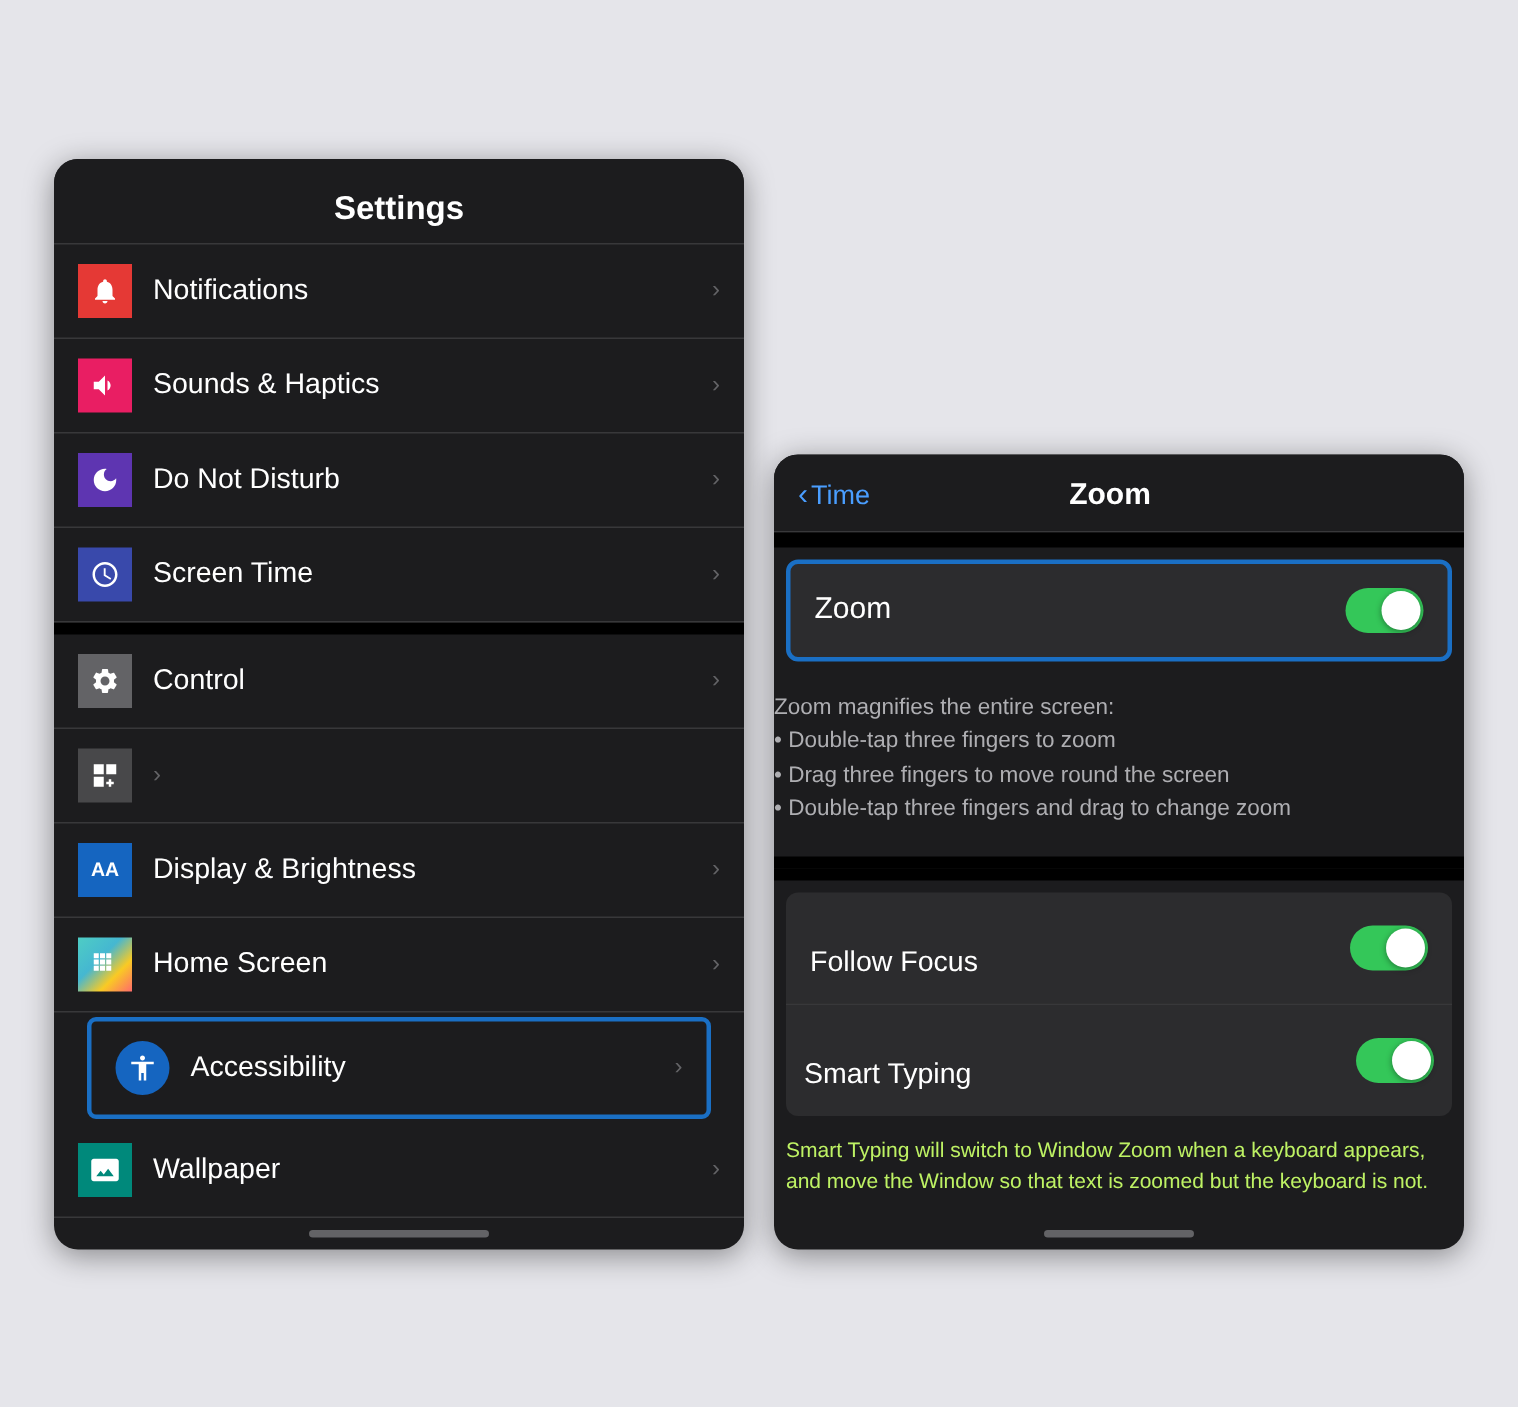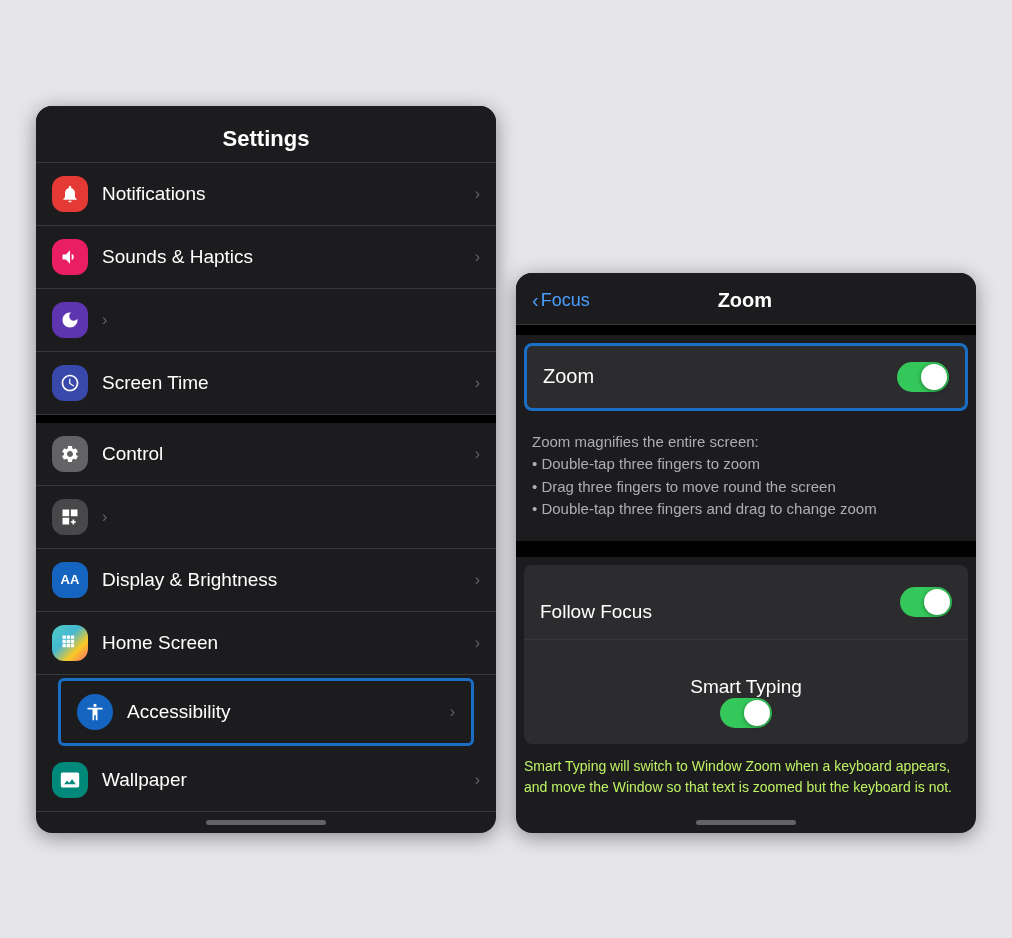--- a/index.html
+++ b/index.html
@@ -50,21 +50,21 @@
       position: relative;
     }
     .settings-item.highlighted {
       border: 3px solid #1a6fc4;
       border-radius: 6px;
       margin: 2px 4px;
     }
     .settings-icon {
       width: 36px;
       height: 36px;
-      border-radius: 12px;
+      border-radius: 0;
       display: flex;
       align-items: center;
       justify-content: center;
       margin-right: 14px;
       flex-shrink: 0;
       font-size: 18px;
     }
     .icon-red { background: #e53935; }
     .icon-pink { background: #e91e63; }
     .icon-purple { background: #5e35b1; }
@@ -155,21 +155,21 @@
       background: white;
       border-radius: 50%;
       position: absolute;
       top: 2px;
       box-shadow: 0 1px 4px rgba(0,0,0,0.4);
     }
     .toggle-knob-on {
       right: 2px;
     }
     .zoom-description {
-      padding: 12px 16px 20px;
+      padding: 12px 0 20px;
       color: #aeaeb2;
       font-size: 15px;
       line-height: 1.5;
       border-bottom: 8px solid #000;
     }
     .zoom-row-label {
       color: #ffffff;
       font-size: 19px;
       flex: 1;
       margin-top: 20px;
@@ -218,20 +218,21 @@
         <span class="settings-item-label">Sounds &amp; Haptics</span>
         <span class="settings-chevron">›</span>
       </li>
 
       <li class="settings-item">
         <div class="settings-icon icon-purple">
           <svg width="20" height="20" viewBox="0 0 24 24" fill="white">
               <path d="M12 3c-4.97 0-9 4.03-9 9s4.03 9 9 9 9-4.03 9-9c0-.46-.04-.92-.1-1.36-.98 1.37-2.58 2.26-4.4 2.26-2.98 0-5.4-2.42-5.4-5.4 0-1.81.89-3.42 2.26-4.4-.44-.06-.9-.1-1.36-.1z"></path>
             </svg>
         </div>
+        <span class="settings-item-label">Do Not Disturb</span>
         <span class="settings-chevron">›</span>
       </li>
 
       <li class="settings-item">
         <div class="settings-icon icon-indigo">
           <svg width="20" height="20" viewBox="0 0 24 24" fill="white">
               <path d="M11.99 2C6.47 2 2 6.48 2 12s4.47 10 9.99 10C17.52 22 22 17.52 22 12S17.52 2 11.99 2zM12 20c-4.42 0-8-3.58-8-8s3.58-8 8-8 8 3.58 8 8-3.58 8-8 8zm.5-13H11v6l5.25 3.15.75-1.23-4.5-2.67V7z"></path>
             </svg>
         </div>
         <span class="settings-item-label">Screen Time</span>
@@ -296,21 +297,21 @@
       </li>
 
     </ul>
     <div class="scroll-indicator"></div>
   </div>
 
   <div class="zoom-panel">
     <div class="zoom-header">
       <div class="zoom-back">
         <span class="zoom-back-chevron">‹</span>
-        <span>Focus</span>
+        <span>Time</span>
       </div>
       <span class="zoom-header-title">Zoom</span>
     </div>
 
     <div style="background:#000; height:10px;"></div>
 
     <div class="zoom-toggle-row">
       <span class="zoom-toggle-label">Zoom</span>
       <div class="toggle-switch toggle-on">
         <div class="toggle-knob toggle-knob-on"></div>
@@ -326,21 +327,21 @@
     <div style="background:#2c2c2e; margin: 8px 8px 0; border-radius: 8px 8px 0 0; border-bottom: 1px solid #38383a;">
       <div style="display:flex; align-items:center; padding: 16px 16px;">
         <span class="zoom-row-label">Follow Focus</span>
         <div class="toggle-switch toggle-on">
           <div class="toggle-knob toggle-knob-on"></div>
         </div>
       </div>
     </div>
 
     <div style="background:#2c2c2e; margin: 0 8px; border-radius: 0 0 8px 8px;">
-      <div style="display:flex; align-items:center; padding: 16px 12px; flex-direction: column;">
+      <div style="display:flex; align-items:center; padding: 16px 12px;">
         <span class="zoom-row-label">Smart Typing</span>
         <div class="toggle-switch toggle-on">
           <div class="toggle-knob toggle-knob-on"></div>
         </div>
       </div>
     </div>
 
     <div class="zoom-footer-text">
       <span>Smart Typing will switch to Window Zoom when a keyboard appears, and move the Window so that text is zoomed but the keyboard is not.</span>
     </div>

